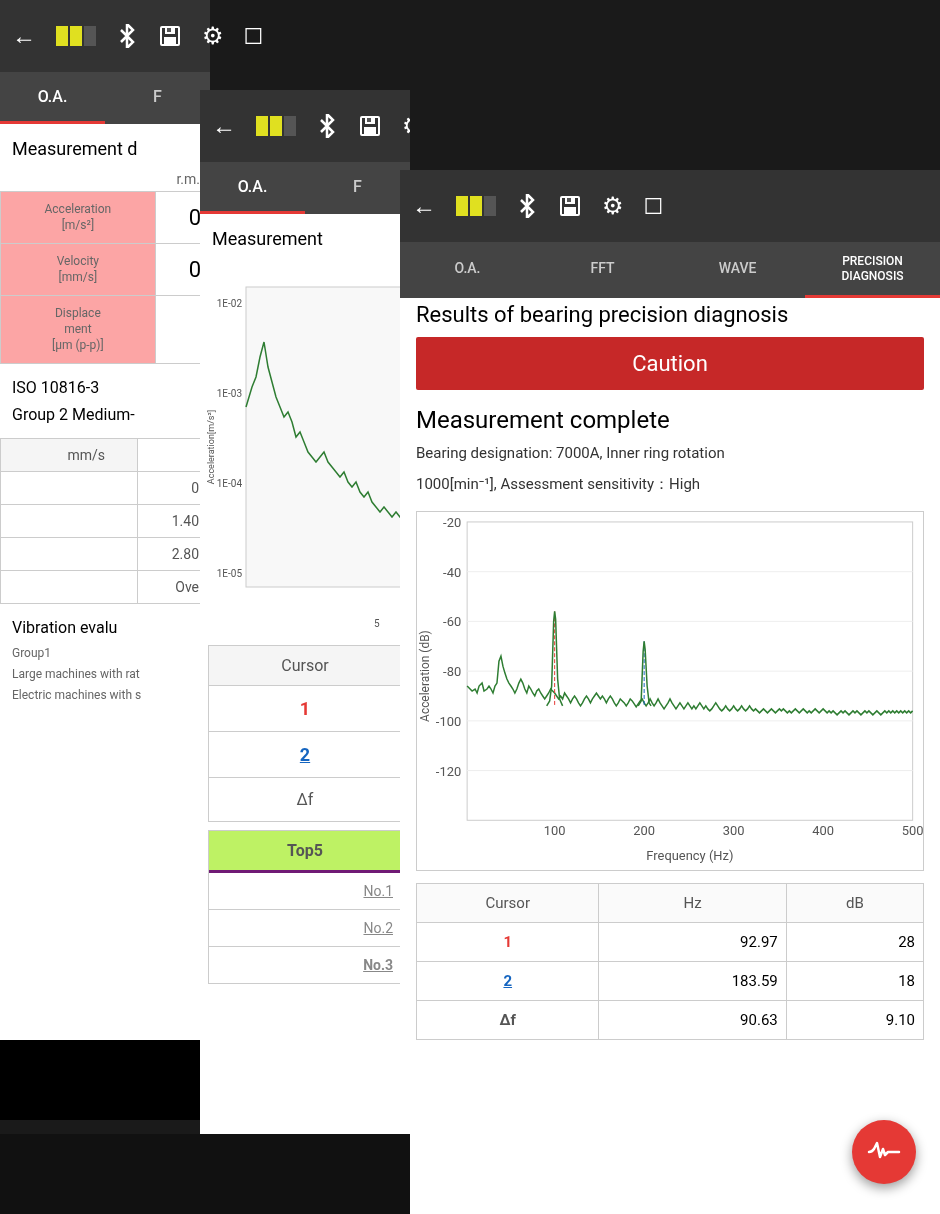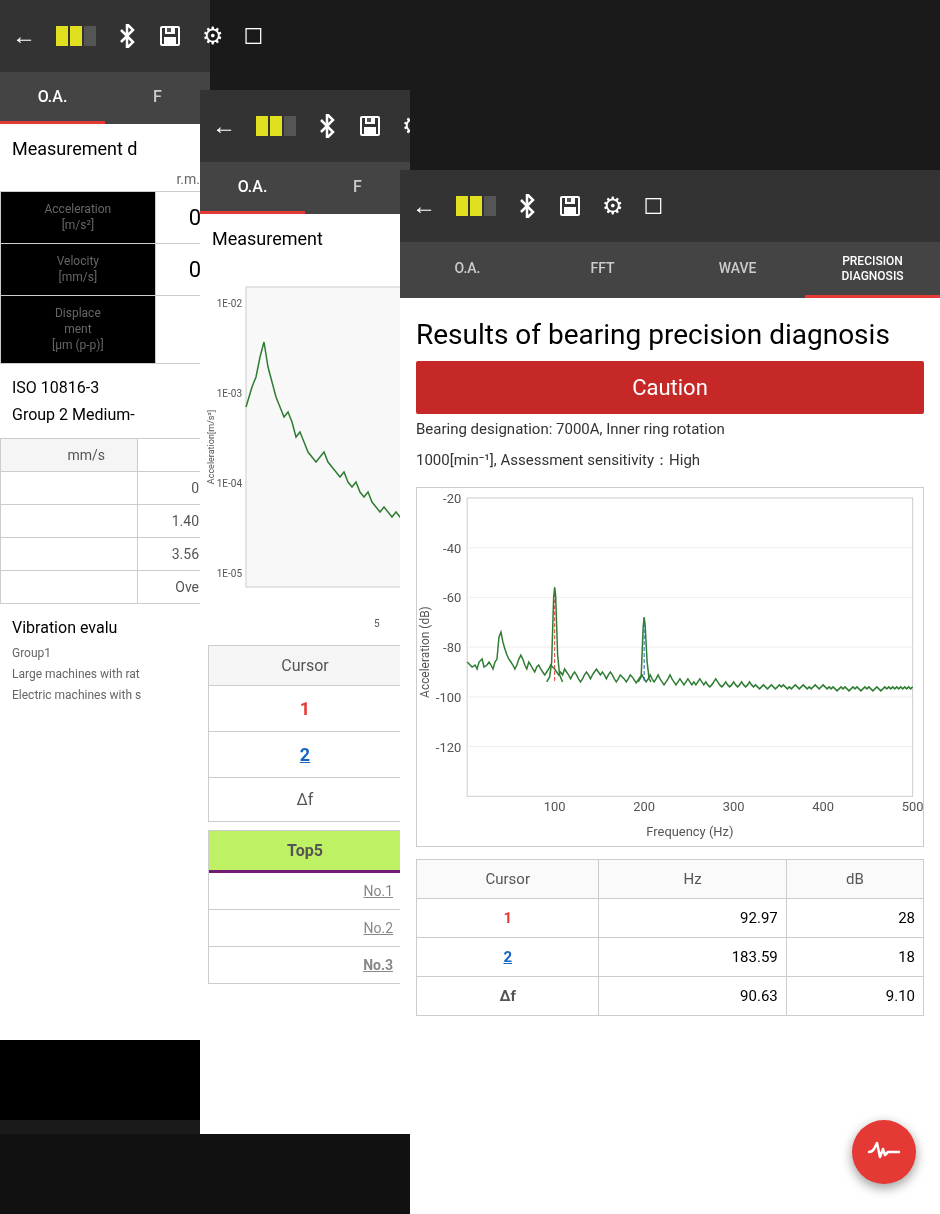--- a/index.html
+++ b/index.html
@@ -83,21 +83,21 @@
       width: 100%;
       border-collapse: collapse;
     }
     .meas-table td {
       border: 1px solid #ccc;
       padding: 10px 8px;
       font-size: 13px;
       color: #555;
       text-align: center;
     }
-    .meas-table td.label { background: #000000; color: #666; font-size: 13px; }
+    .meas-table td.label { background: #fca5a5; color: #666; font-size: 13px; }
     .meas-table td.value { font-size: 22px; color: #000; text-align: right; padding-right: 8px;}
 
     .iso-text { padding: 14px 12px 4px; font-size: 16px; color: #000; }
     .group-text { padding: 4px 12px 14px; font-size: 16px; color: #000; }
 
     .vel-table { width: 100%; border-collapse: collapse; }
     .vel-table td {
       border: 1px solid #ccc;
       padding: 8px 10px;
       font-size: 14px;
@@ -149,22 +149,22 @@
       text-align: center;
       line-height: 1.2;
     }
     .precision-tab.active {
       color: #fff;
       border-bottom: 3px solid #e53935;
       text-align: center;
     }
 
     .results-title {
-      padding: 20px 16px 10px;
-      font-size: 28px;
+      padding: 4px 16px 10px;
+      font-size: 22px;
       font-weight: 400;
       color: #000;
     }
 
     .caution-bar {
       margin: 0 16px;
       background: #c62828;
       color: #fff;
       font-size: 22px;
       text-align: center;
@@ -377,21 +377,21 @@
     <tr>
           <td></td>
           <td>0</td>
         </tr>
     <tr>
           <td></td>
           <td>1.40</td>
         </tr>
     <tr>
           <td></td>
-          <td>3.56</td>
+          <td>2.80</td>
         </tr>
     <tr>
           <td></td>
           <td>Ove</td>
         </tr>
   </tbody>
     </table>
 
   <div class="vib-section">Vibration evalu</div>
   <div class="vib-sub">Group1</div>
@@ -507,20 +507,21 @@
     <div class="precision-tab">O.A.</div>
     <div class="precision-tab">FFT</div>
     <div class="precision-tab">WAVE</div>
     <div class="precision-tab active" style="font-size:12px; line-height:1.2;">PRECISION<br>DIAGNOSIS</div>
   </div>
 
   <div class="results-title">Results of bearing precision diagnosis</div>
 
   <div class="caution-bar">Caution</div>
 
+  <div class="meas-complete">Measurement complete</div>
   <div class="bearing-info">Bearing designation: 7000A, Inner ring rotation</div>
   <div class="bearing-info">1000[min⁻¹], Assessment sensitivity：High</div>
 
   <div class="chart-container">
     <svg class="chart-svg" viewBox="0 0 508 360">
 
       <rect x="50" y="10" width="448" height="300" fill="white" stroke="#ccc"></rect>
 
       <line x1="50" y1="60" x2="498" y2="60" stroke="#eee" stroke-width="1"></line>
       <line x1="50" y1="110" x2="498" y2="110" stroke="#eee" stroke-width="1"></line>

